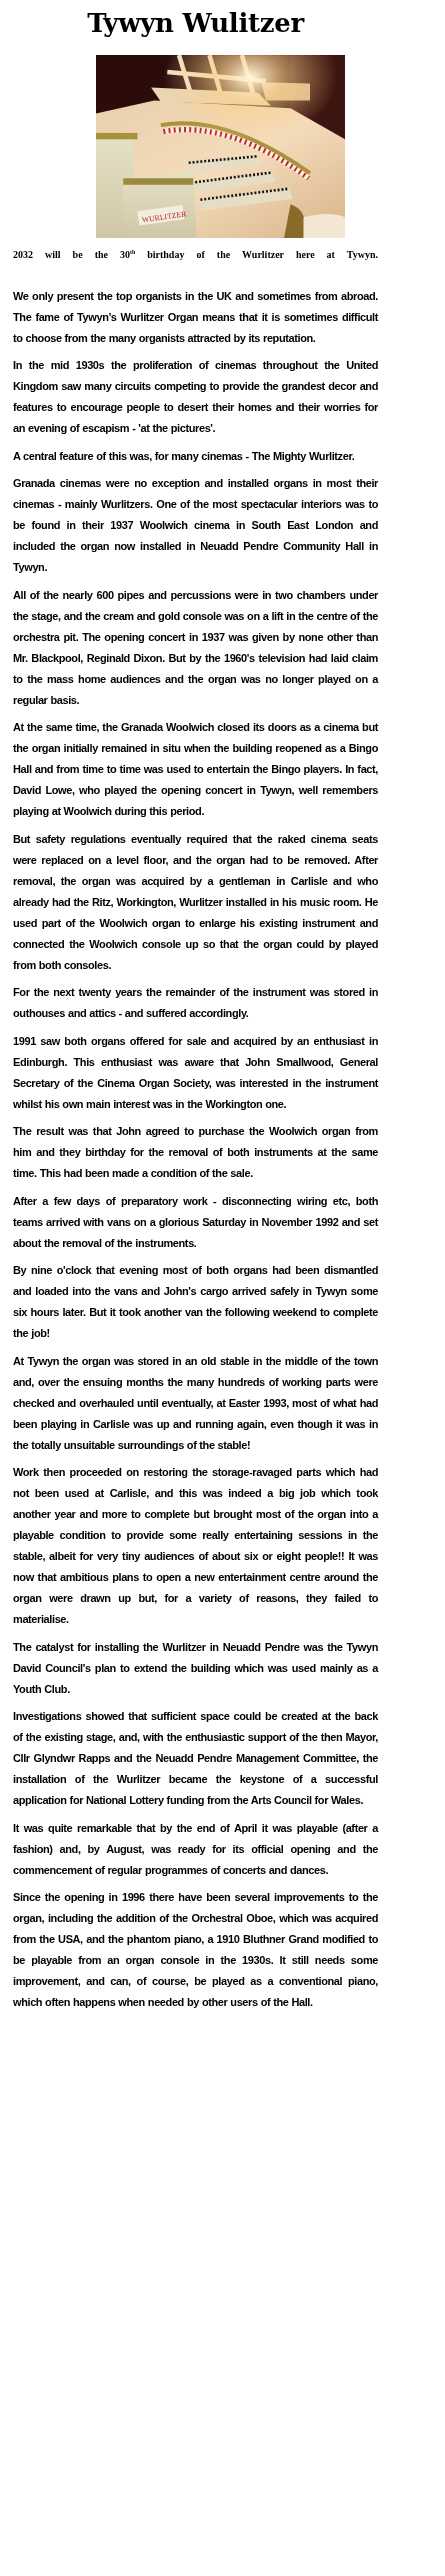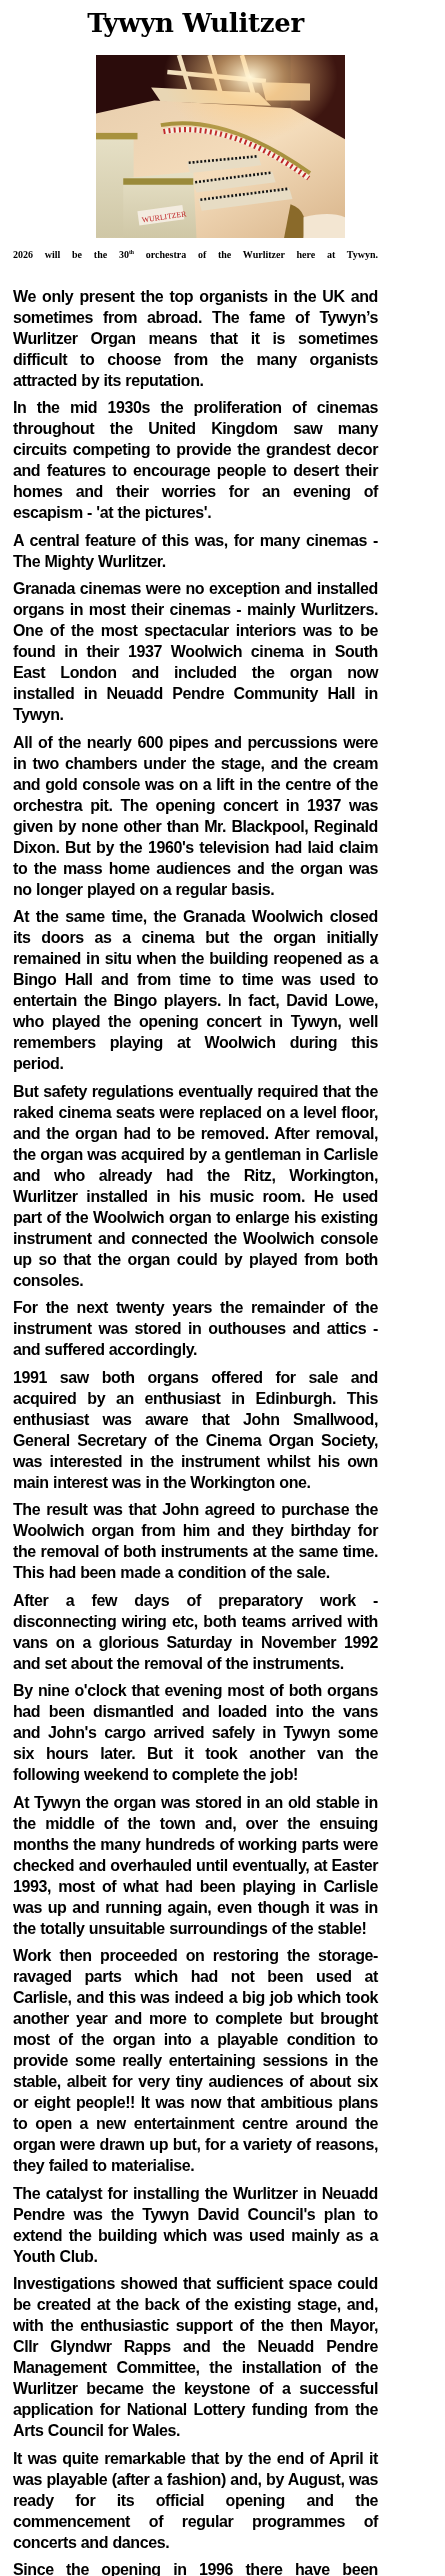--- a/index.html
+++ b/index.html
@@ -33,21 +33,21 @@
     font-size: 10px;
     line-height: 14.3px;
     font-family: "Liberation Serif", serif;
   }
   .caption sup { font-size: 5.8px; vertical-align: super; line-height: 0; }
   .body-text { margin-top: 23px; }
   .body-text p {
     margin: 0 0 6.5px 0;
     text-align: justify;
     font-weight: bold;
-    font-size: 16px;
+    font-size: 11px;
     line-height: 21px;
     font-family: "Liberation Sans Narrow", "Liberation Sans", sans-serif;
     letter-spacing: -0.4px;
     word-spacing: 0.3px;
   }
 </style>
 </head>
 <body>
 
 <div class="page">
@@ -108,21 +108,21 @@
         <path d="M300 230 Q330 240 320 282 L290 282 Z" fill="#8a6a2a"></path>
         <path d="M320 250 Q360 240 384 250 L384 282 L320 282 Z" fill="#f3e6d2"></path>
 
         <rect x="65" y="236" width="70" height="22" fill="#f3ece0" transform="rotate(-8 100 247)"></rect>
         <text x="70" y="254" font-family="Liberation Serif, serif" font-size="12" fill="#c0282a" transform="rotate(-8 100 247)">WURLITZER</text>
         <rect x="0" y="0" width="384" height="282" fill="url(#glow)"></rect>
       </svg>
     </div>
   </div>
 
-  <p class="caption"><span>2026 will be the 30</span><sup>th</sup><span> orchestra of the Wurlitzer here at Tywyn.</span></p>
+  <p class="caption"><span>2032 will be the 30</span><sup>th</sup><span> birthday of the Wurlitzer here at Tywyn.</span></p>
 
   <div class="body-text">
     <p>We only present the top organists in the UK and sometimes from abroad. The fame of Tywyn’s Wurlitzer Organ means that it is sometimes difficult to choose from the many organists attracted by its reputation.</p>
     <p>In the mid 1930s the proliferation of cinemas throughout the United Kingdom saw many circuits competing to provide the grandest decor and features to encourage people to desert their homes and their worries for an evening of escapism - 'at the pictures'.</p>
     <p>A central feature of this was, for many cinemas - The Mighty Wurlitzer.</p>
     <p>Granada cinemas were no exception and installed organs in most their cinemas - mainly Wurlitzers. One of the most spectacular interiors was to be found in their 1937 Woolwich cinema in South East London and included the organ now installed in Neuadd Pendre Community Hall in Tywyn.</p>
     <p>All of the nearly 600 pipes and percussions were in two chambers under the stage, and the cream and gold console was on a lift in the centre of the orchestra pit. The opening concert in 1937 was given by none other than Mr. Blackpool, Reginald Dixon. But by the 1960's television had laid claim to the mass home audiences and the organ was no longer played on a regular basis.</p>
     <p>At the same time, the Granada Woolwich closed its doors as a cinema but the organ initially remained in situ when the building reopened as a Bingo Hall and from time to time was used to entertain the Bingo players. In fact, David Lowe, who played the opening concert in Tywyn, well remembers playing at Woolwich during this period.</p>
     <p>But safety regulations eventually required that the raked cinema seats were replaced on a level floor, and the organ had to be removed. After removal, the organ was acquired by a gentleman in Carlisle and who already had the Ritz, Workington, Wurlitzer installed in his music room. He used part of the Woolwich organ to enlarge his existing instrument and connected the Woolwich console up so that the organ could by played from both consoles.</p>
     <p>For the next twenty years the remainder of the instrument was stored in outhouses and attics - and suffered accordingly.</p>

